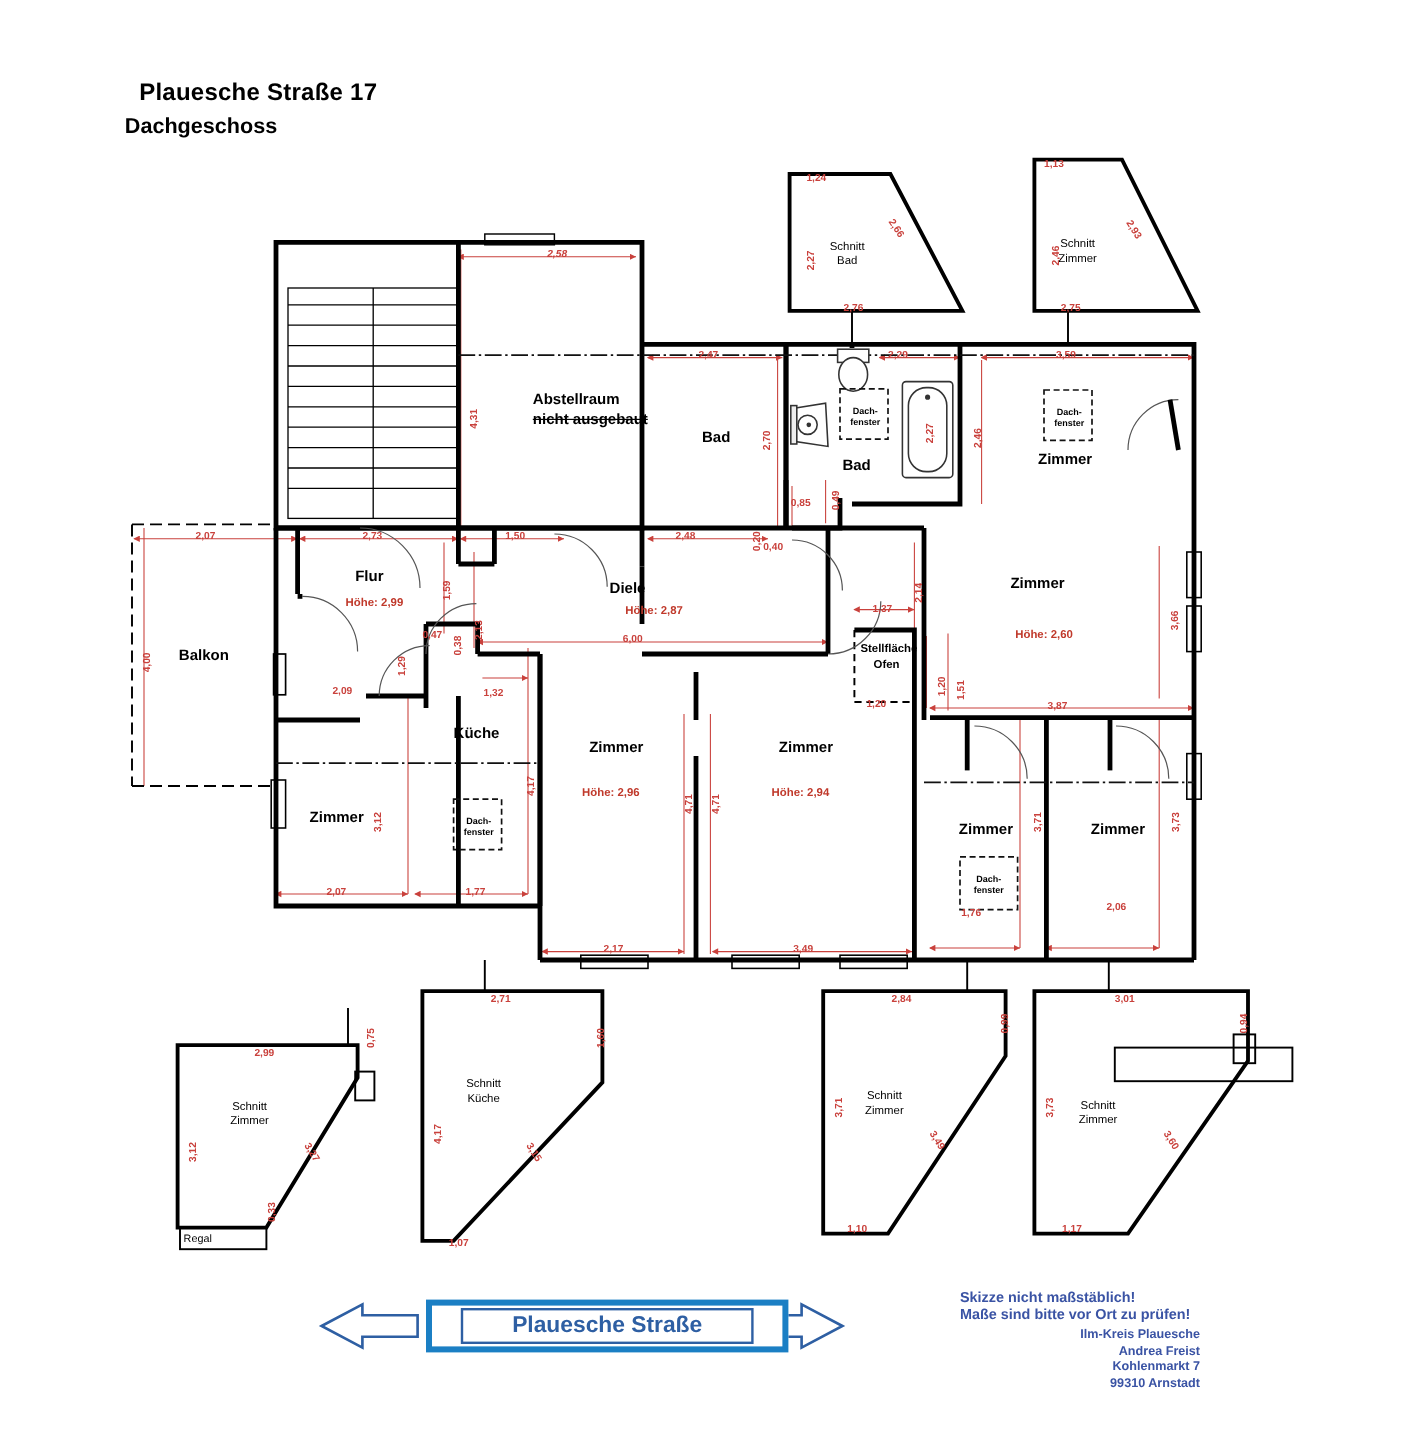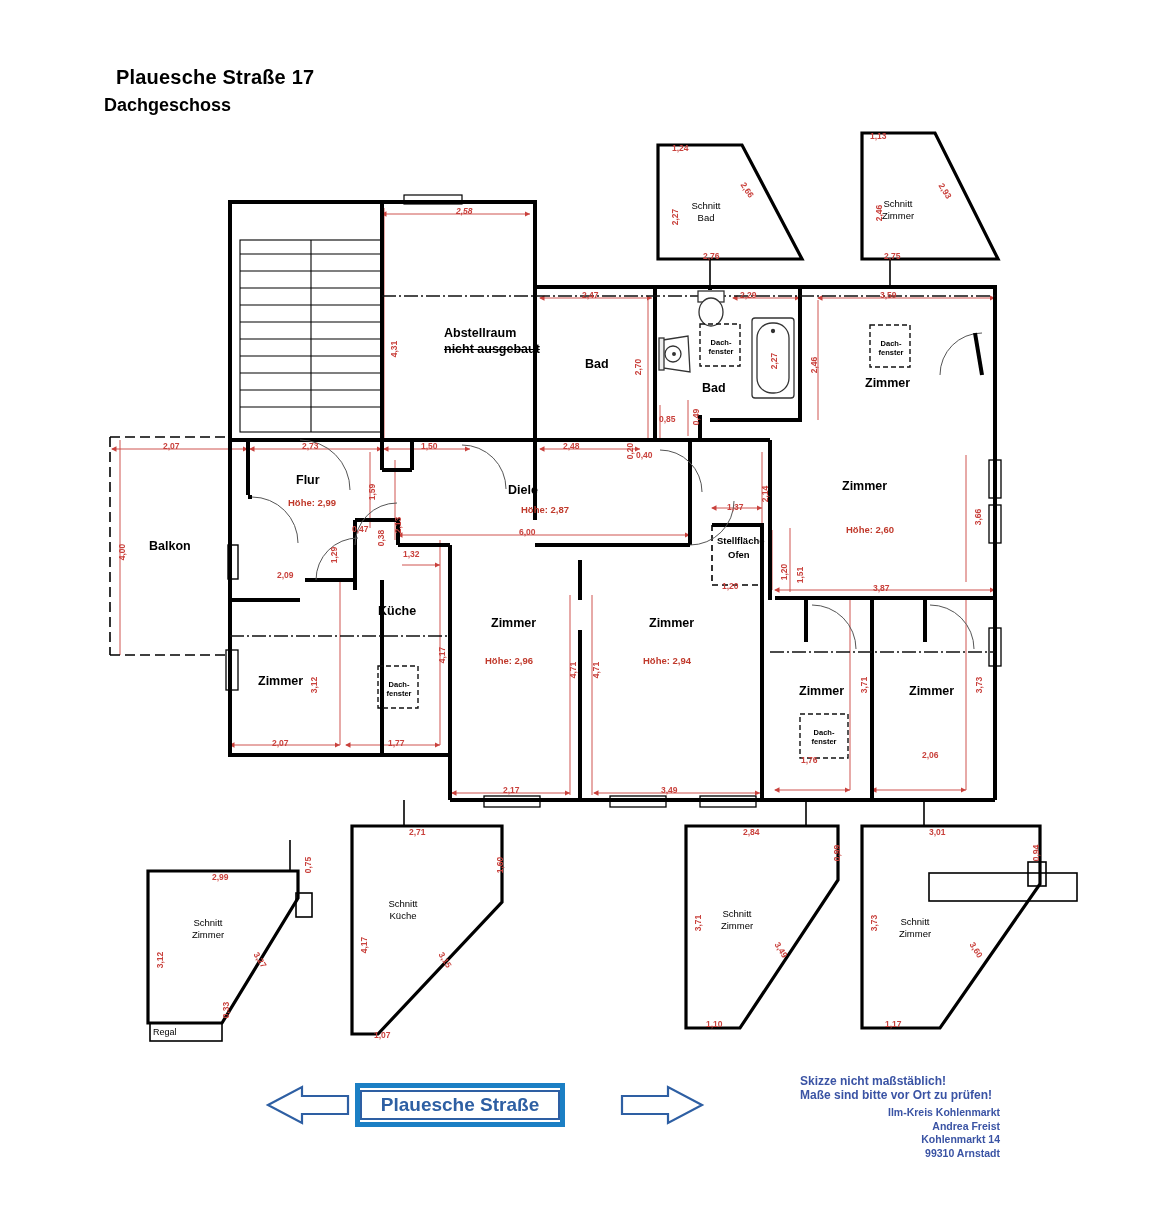--- a/index.html
+++ b/index.html
@@ -20,21 +20,21 @@
   .lbl{position:absolute;font-size:12.5px;font-weight:bold;color:#000;white-space:nowrap;}
   .lbl.small{font-size:9.5px;font-weight:bold;}
   .lbl.tiny{font-size:7.5px;font-weight:bold;line-height:9px;text-align:center;}
   .lbl.reg{font-size:9px;font-weight:normal;}
   .lbl.sect{font-size:9.5px;font-weight:normal;text-align:center;line-height:12px;}
   .hoehe{position:absolute;font-size:9.5px;font-weight:bold;color:#c0392b;white-space:nowrap;}
   .dim{position:absolute;font-size:8.5px;font-weight:bold;color:#c9413c;white-space:nowrap;}
   .strike{text-decoration:line-through;}
 
   
-  #street-banner{position:absolute;left:355px;top:1083px;width:210px;height:44px;
+  #street-banner{position:absolute;left:355px;top:1083px;width:302px;height:44px;
       border:5px solid #1b7fc4;background:#fff;box-sizing:border-box;
       display:flex;align-items:center;justify-content:center;}
   #street-banner .inner{border:2px solid #2e5fa3;width:244px;height:30px;
       display:flex;align-items:center;justify-content:center;box-sizing:border-box;}
   #street-banner-text{font-size:19px;font-weight:bold;color:#2e5fa3;}
 
   
   #note-block{position:absolute;left:800px;top:1075px;font-size:12px;font-weight:bold;
       color:#3a53a4;line-height:13.5px;}
   #agency-block{position:absolute;left:880px;top:1106px;font-size:10.5px;font-weight:bold;
@@ -402,21 +402,21 @@
 
   <div class="dim" style="left:659px;top:414px;">0,85</div>
   <div class="dim" style="left:688px;top:412px;transform:rotate(-90deg);">0,49</div>
   <div class="dim" style="left:622px;top:446px;transform:rotate(-90deg);">0,20</div>
   <div class="dim" style="left:636px;top:450px;">0,40</div>
 
   <div class="dim" style="left:352px;top:524px;">0,47</div>
   <div class="dim" style="left:373px;top:533px;transform:rotate(-90deg);">0,38</div>
   <div class="dim" style="left:326px;top:550px;transform:rotate(-90deg);">1,29</div>
   <div class="dim" style="left:277px;top:570px;">2,09</div>
-  <div class="dim" style="left:403px;top:549px;">1,32</div>
+  <div class="dim" style="left:403px;top:572px;">1,32</div>
   <div class="dim" style="left:434px;top:650px;transform:rotate(-90deg);">4,17</div>
   <div class="dim" style="left:306px;top:680px;transform:rotate(-90deg);">3,12</div>
   <div class="dim" style="left:272px;top:738px;">2,07</div>
   <div class="dim" style="left:388px;top:738px;">1,77</div>
 
   <div class="dim" style="left:565px;top:665px;transform:rotate(-90deg);">4,71</div>
   <div class="dim" style="left:588px;top:665px;transform:rotate(-90deg);">4,71</div>
   <div class="dim" style="left:503px;top:785px;">2,17</div>
   <div class="dim" style="left:661px;top:785px;">3,49</div>
 
@@ -437,19 +437,19 @@
     <div class="inner">
       <span id="street-banner-text">Plauesche Straße</span>
     </div>
   </div>
 
   <div id="note-block">
     <div>Skizze nicht maßstäblich!</div>
     <div>Maße sind bitte vor Ort zu prüfen!</div>
   </div>
   <div id="agency-block">
-    <div>Ilm-Kreis Kohlenmarkt</div>
+    <div>Ilm-Kreis Plauesche</div>
     <div>Andrea Freist</div>
-    <div>Kohlenmarkt 14</div>
+    <div>Kohlenmarkt 7</div>
     <div>99310 Arnstadt</div>
   </div>
 
 </div>
 
 </body></html>

